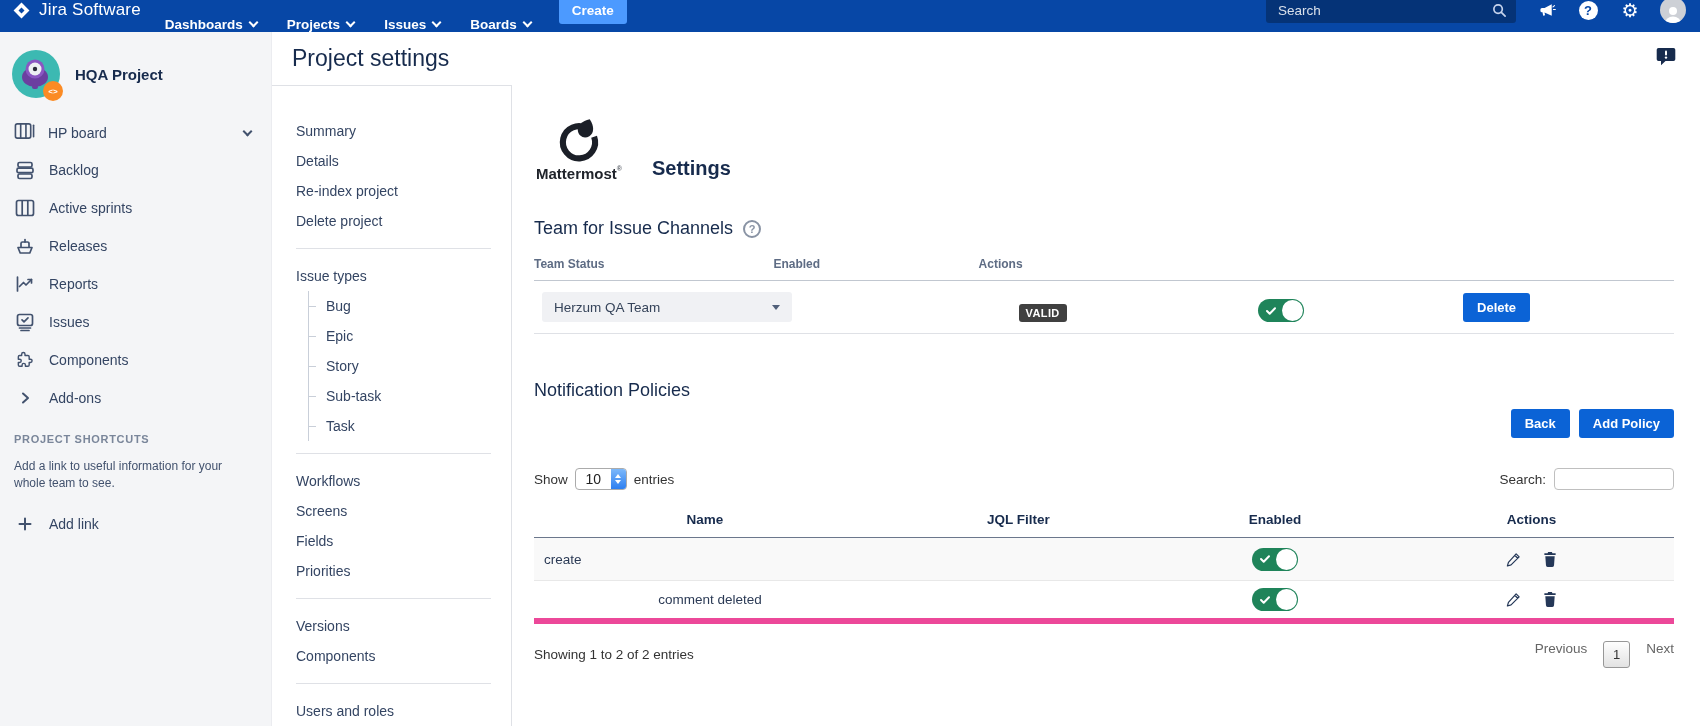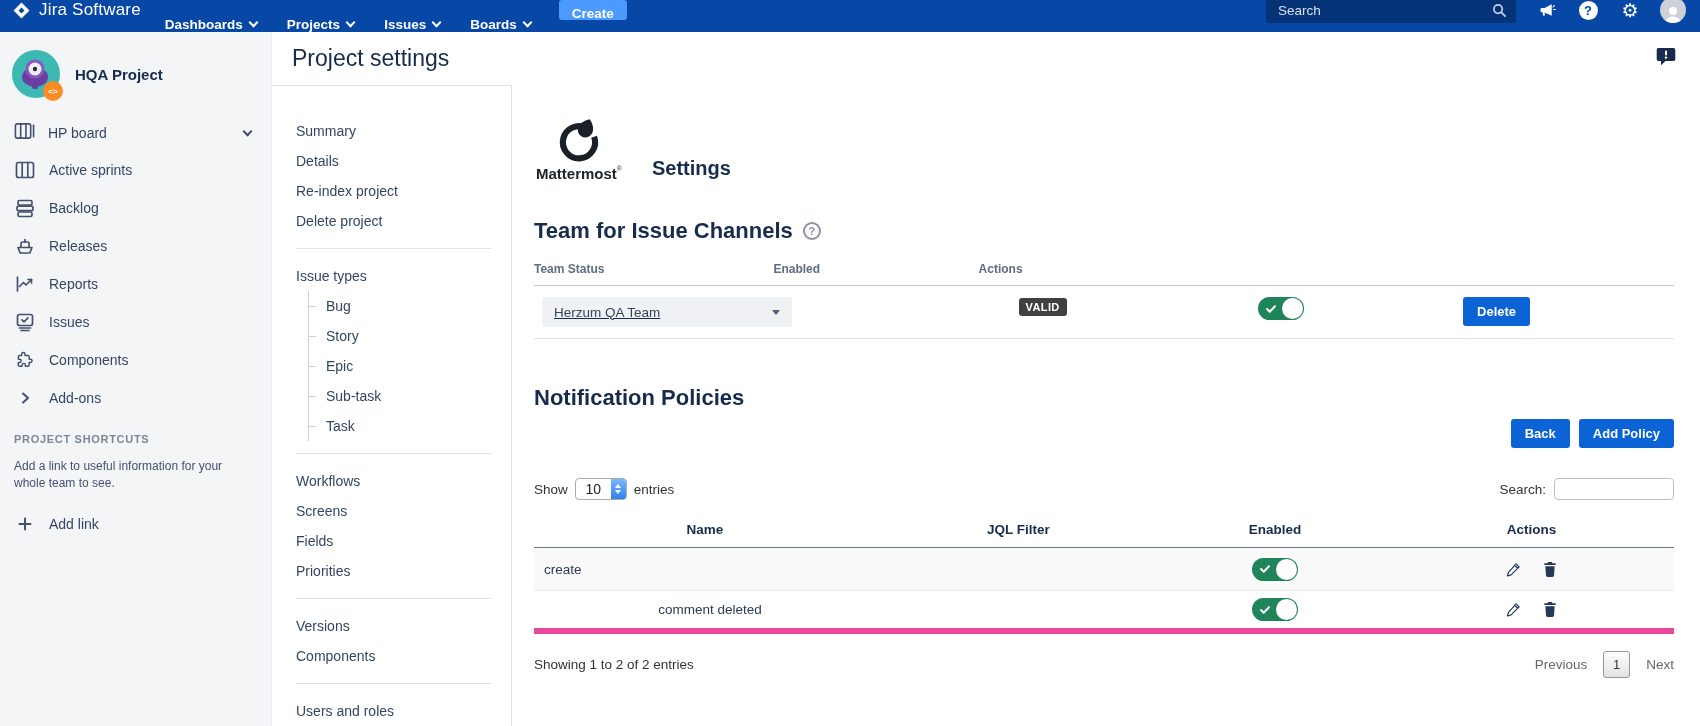--- a/index.html
+++ b/index.html
@@ -2,21 +2,21 @@
 <html><head>
 <meta charset="utf-8">
 <style>
   * { box-sizing: border-box; }
   html,body { margin:0; padding:0; }
   body {
     width:1700px; height:726px; overflow:hidden; background:#fff;
     font-family:"Liberation Sans", sans-serif; color:#172B4D;
   }
   
-  .navbar { height:32px; background:#0747A6; display:flex; padding:0 14px 12px 12px; color:#fff; }
+  .navbar { height:32px; background:#0747A6; display:flex; align-items:center; padding:0 14px 12px 12px; color:#fff; }
   .brand { display:flex; align-items:center; gap:8px; font-size:17px; font-weight:500; letter-spacing:.2px; }
   .nav-menus { display:flex; align-items:center; gap:30px; margin-left:24px; font-size:13.5px; font-weight:700; }
   .nav-menu { display:flex; align-items:center; gap:7px; cursor:pointer;margin-top:29px; }
   .chev-down { width:7px; height:7px; border-right:2px solid #fff; border-bottom:2px solid #fff; transform:rotate(45deg); margin-top:-4px; }
   .create-btn { margin-left:28px; background:#4C9AFF; color:#fff; border:none; border-radius:3px; padding:6px 13px; font-size:13.5px; font-weight:700; font-family:inherit; cursor:pointer; }
   .nav-right { margin-left:auto; display:flex; align-items:center; gap:18px; }
   .search-box { width:250px; height:25px; background:rgba(0,0,0,0.28); border-radius:3px; display:flex; align-items:center; padding:0 9px 0 10px; }
   .search-box input { flex:1; background:transparent; border:none; outline:none; color:#fff; font-size:13.5px; font-family:inherit; }
   .search-box input::placeholder { color:rgba(255,255,255,0.85); }
   .icon-btn { width:24px; height:24px; display:flex; align-items:center; justify-content:center; cursor:pointer; }
@@ -50,25 +50,25 @@
   .sn-tree .sn-item { position:relative; }
   .sn-tree .sn-item::before { content:""; position:absolute; left:-17px; top:50%; width:7px; height:1px; background:#C9CFD9; }
   
   .main { flex:1; padding:26px 26px 0 22px; }
   .mm-row { display:flex; align-items:flex-end; gap:28px; margin:6px 0 36px; }
   .mm-logo { display:flex; flex-direction:column; align-items:center; width:90px; }
   .mm-word { font-size:15px; font-weight:700; color:#20242B; margin-top:2px; }
   .mm-reg { font-size:7px; vertical-align:top; color:#5a5f68; }
   .mm-title { font-size:20px; font-weight:700; color:#172B4D; padding-bottom:2px; }
   .sec-head { display:flex; align-items:center; gap:10px; }
-  .sec-head h2 { font-size:22px; font-weight:700; color:#172B4D; margin:0; }
+  .sec-head h2 { font-size:18px; font-weight:400; color:#172B4D; margin:0; }
   .help-icon { width:18px; height:18px; border-radius:50%; border:2px solid #8993A4; color:#8993A4; font-size:11px; font-weight:700; display:flex; align-items:center; justify-content:center; cursor:pointer; }
   .team-table { margin-top:12px; }
   .t-head { display:flex; font-size:12px; font-weight:700; color:#5E6C84; padding:6px 0 9px; border-bottom:1px solid #C1C7D0; }
-  .t-row { display:flex; align-items:flex-start; padding:11px 0; border-bottom:1px solid #DFE1E6;text-decoration:underline; }
+  .t-row { display:flex; align-items:flex-end; padding:11px 0; border-bottom:1px solid #DFE1E6; }
   .c-team { width:42.5%; padding-left:8px; }
   .c-status { width:21%; }
   .c-enabled { width:18%; }
   .c-actions { flex:1; }
   .dropdown { width:250px; height:30px; background:#F0F1F4; border-radius:3px; display:flex; align-items:center; padding:0 12px; font-size:13.5px; color:#36445A; cursor:pointer; }
   .dd-caret { margin-left:auto; width:0; height:0; border-left:4.5px solid transparent; border-right:4.5px solid transparent; border-top:5px solid #505F79; }
   .badge-valid { display:inline-block; background:#404040; color:#fff; font-size:11px; font-weight:700; padding:3px 7px; border-radius:3px; letter-spacing:.4px; }
   .toggle { position:relative; width:46px; height:23px; border-radius:12px; background:#1F845A; display:inline-flex; align-items:center; cursor:pointer; }
   .toggle .knob { position:absolute; right:1px; top:1px; width:21px; height:21px; border-radius:50%; background:#fff; }
   .toggle svg { margin-left:7px; }
@@ -89,21 +89,21 @@
   .p-row { display:flex; align-items:center; height:43px; border-bottom:1px solid #E8E8E8; font-size:13.5px; color:#2B3A55; }
   .p-row.striped { background:#F9F9F9; }
   .p-row.last { border-bottom:6px solid #ec4899;text-align:center; }
   .pc-name { width:30%; padding-left:10px; }
   .ph-name { width:30%; text-align:center; }
   .pc-jql { width:25%; text-align:center; }
   .pc-enabled { width:20%; display:flex; justify-content:center; }
   .pc-actions { width:25%; display:flex; justify-content:center; align-items:center; gap:22px; }
   .act-ic { cursor:pointer; display:flex; }
   .pol-footer { display:flex; justify-content:space-between; align-items:center; margin-top:17px; font-size:13.5px; color:#333; }
-  .pager { display:flex; align-items:center; gap:16px; color:#666; }
+  .pager { display:flex; gap:16px; color:#666; }
   .pager .pg-link { cursor:pointer; }
   .page-box { width:27px; height:27px; border:1px solid #979797; border-radius:3px; background:linear-gradient(#FEFEFE,#E2E2E2); display:flex; align-items:center; justify-content:center; color:#333; font-size:13px; cursor:pointer; }
 </style>
 </head>
 <body>
 
 <header class="navbar">
   <div class="brand">
     <span style="display:flex;">
       <svg width="19" height="19" viewBox="0 0 24 24">
@@ -188,36 +188,36 @@
             <rect x="1.5" y="1.5" width="16" height="15" rx="2"></rect>
             <path d="M7 1.5 v15 M12.5 1.5 v15"></path>
             <path d="M20.5 3 v12" stroke-linecap="round"></path>
           </svg>
       </span>
       <span>HP board</span>
       <span class="chev-dark"></span>
     </div>
     <div class="side-item">
       <span class="ic">
-        <svg width="20" height="18" viewBox="0 0 20 18" fill="none" stroke="#42526E" stroke-width="1.7">
-            <rect x="1.5" y="1.5" width="17" height="15" rx="2"></rect>
-            <path d="M7.2 1.5 v15 M12.8 1.5 v15"></path>
-          </svg>
-      </span>
-      <span>Active sprints</span>
-    </div>
-    <div class="side-item">
-      <span class="ic">
         <svg width="20" height="19" viewBox="0 0 20 19" fill="none" stroke="#42526E" stroke-width="1.7">
             <rect x="3" y="1.5" width="14" height="4.5" rx="1.5"></rect>
             <rect x="2" y="7.2" width="16" height="4.5" rx="1.5"></rect>
             <rect x="3" y="13" width="14" height="4.5" rx="1.5"></rect>
           </svg>
       </span>
       <span>Backlog</span>
+    </div>
+    <div class="side-item">
+      <span class="ic">
+        <svg width="20" height="18" viewBox="0 0 20 18" fill="none" stroke="#42526E" stroke-width="1.7">
+            <rect x="1.5" y="1.5" width="17" height="15" rx="2"></rect>
+            <path d="M7.2 1.5 v15 M12.8 1.5 v15"></path>
+          </svg>
+      </span>
+      <span>Active sprints</span>
     </div>
     <div class="side-item">
       <span class="ic">
         <svg width="20" height="19" viewBox="0 0 20 19" fill="none" stroke="#42526E" stroke-width="1.7">
             <path d="M3 10.5 h14 l-2.2 5.5 h-9.6 z" stroke-linejoin="round"></path>
             <path d="M6 10 V6.5 a1.5 1.5 0 0 1 1.5-1.5 h5 A1.5 1.5 0 0 1 14 6.5 V10"></path>
             <path d="M10 5 V2.5" stroke-linecap="round"></path>
           </svg>
       </span>
       <span>Releases</span>
@@ -286,22 +286,22 @@
 
       <nav class="settings-nav">
         <div class="sn-item">Summary</div>
         <div class="sn-item">Details</div>
         <div class="sn-item">Re-index project</div>
         <div class="sn-item">Delete project</div>
         <hr class="sn-divider">
         <div class="sn-item">Issue types</div>
         <div class="sn-tree">
           <div class="sn-item">Bug</div>
+          <div class="sn-item">Epic</div>
           <div class="sn-item">Story</div>
-          <div class="sn-item">Epic</div>
           <div class="sn-item">Sub-task</div>
           <div class="sn-item">Task</div>
         </div>
         <hr class="sn-divider">
         <div class="sn-item">Workflows</div>
         <div class="sn-item">Screens</div>
         <div class="sn-item">Fields</div>
         <div class="sn-item">Priorities</div>
         <hr class="sn-divider">
         <div class="sn-item">Versions</div>

